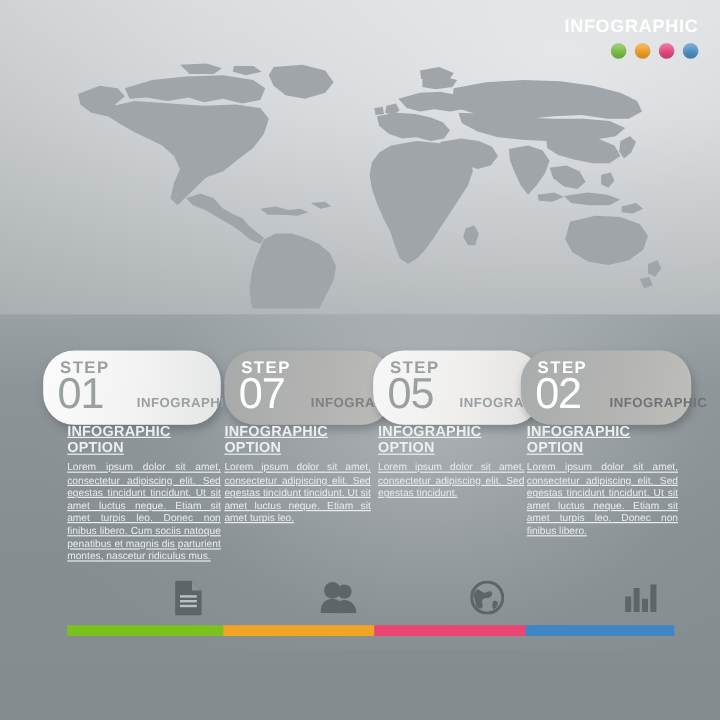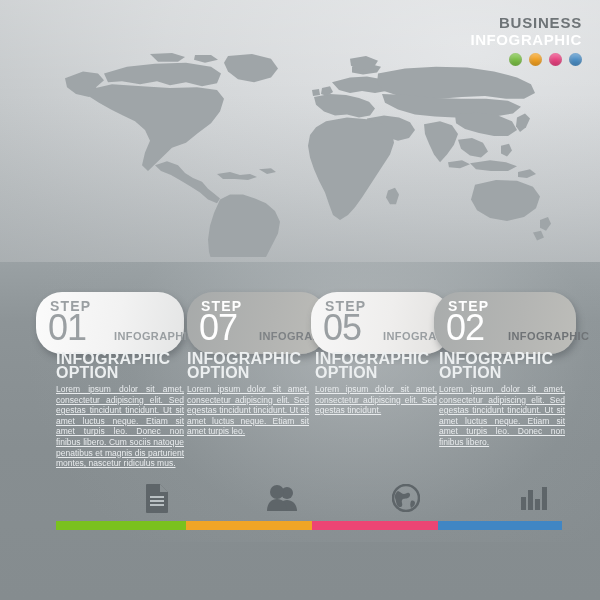--- a/index.html
+++ b/index.html
@@ -93,22 +93,22 @@
   #banner4{left:434px;width:142px;
     background:linear-gradient(100deg,#a9acac 0%, #b4b5b3 60%, #bdbdb9 100%);}
   #banner4 .b-step,#banner4 .b-num{color:#ffffff;}
   #banner4 .b-label{color:#6f7376;left:74px;}
 
   
   .cols{position:absolute;left:0;top:352px;width:600px;}
   .col{position:absolute;top:0;}
   .col h3{
     margin:0 0 4px 0;
-    font-size:16px;font-weight:bold;letter-spacing:.2px;
-    color:#eceff0;line-height:14px;
+    font-size:12px;font-weight:bold;letter-spacing:.2px;
+    color:#eceff0;line-height:14px;text-decoration:underline;
   }
   .col p{
     margin:0;
     font-size:8.5px;line-height:10.6px;
     color:#e9ecee;text-align:justify;text-decoration:underline;
   }
   #col1{left:56px;width:128px;}
   #col2{left:187px;width:122px;}
   #col3{left:315px;width:122px;}
   #col4{left:439px;width:126px;}
@@ -131,21 +131,20 @@
 <body>
 
 <div id="stage">
 
   <div class="bg-top"></div>
   <div class="bg-top-vign"></div>
   <div class="bg-bottom"></div>
   <div class="bg-mid-glow"></div>
 
   <div class="brand">
-    <div class="brand-business">BUSINESS</div>
     <div class="brand-infographic">INFOGRAPHIC</div>
     <div class="brand-dots">
       <span class="dot" id="dot0" style="background: rgb(122, 193, 67);"></span>
       <span class="dot" id="dot1" style="background: rgb(245, 161, 31);"></span>
       <span class="dot" id="dot2" style="background: rgb(236, 64, 128);"></span>
       <span class="dot" id="dot3" style="background: rgb(74, 143, 200);"></span>
     </div>
   </div>
 
   <div class="map-wrap">

